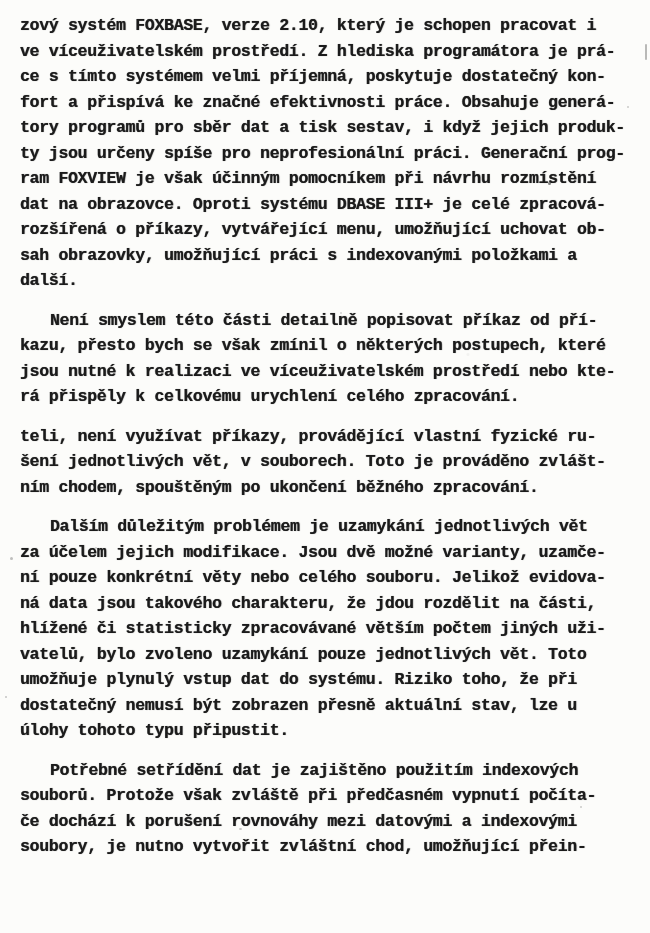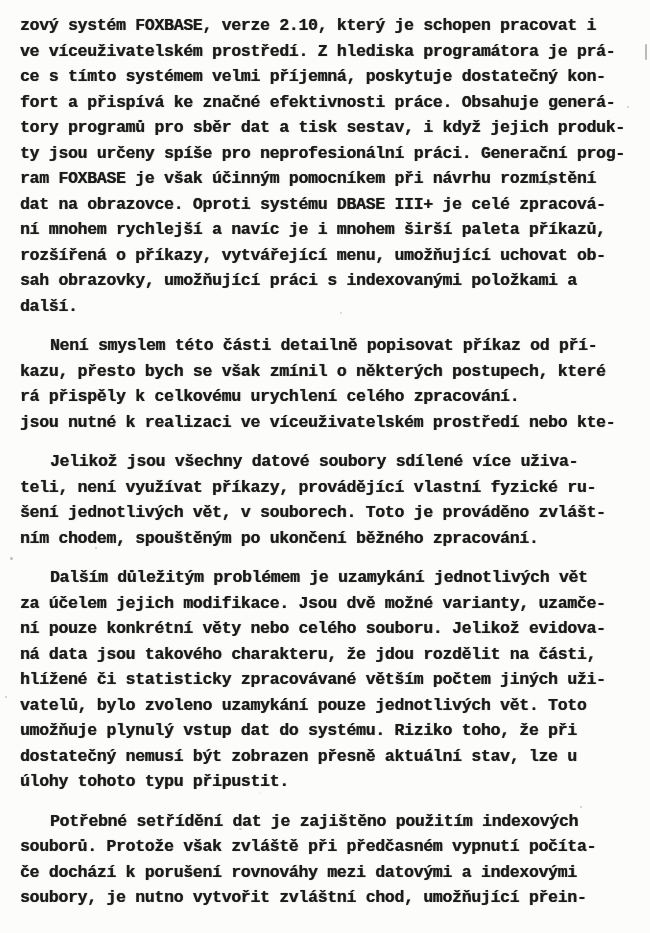--- a/index.html
+++ b/index.html
@@ -69,35 +69,33 @@
 
 <main class="page">
   <div class="text-block">
       <div class="paragraph">
         <div class="line">zový systém FOXBASE, verze 2.10, který je schopen pracovat i</div>
         <div class="line">ve víceuživatelském prostředí. Z hlediska programátora je prá-</div>
         <div class="line">ce s tímto systémem velmi příjemná, poskytuje dostatečný kon-</div>
         <div class="line">fort a přispívá ke značné efektivnosti práce. Obsahuje generá-</div>
         <div class="line">tory programů pro sběr dat a tisk sestav, i když jejich produk-</div>
         <div class="line">ty jsou určeny spíše pro neprofesionální práci. Generační prog-</div>
-        <div class="line">ram FOXBASE je však účinným pomocníkem při návrhu rozmístění</div>
+        <div class="line">ram FOXVIEW je však účinným pomocníkem při návrhu rozmístění</div>
         <div class="line">dat na obrazovce. Oproti systému DBASE III+ je celé zpracová-</div>
-        <div class="line">ní mnohem rychlejší a navíc je i mnohem širší paleta příkazů,</div>
         <div class="line">rozšířená o příkazy, vytvářející menu, umožňující uchovat ob-</div>
         <div class="line">sah obrazovky, umožňující práci s indexovanými položkami a</div>
         <div class="line">další.</div>
       </div>
       <div class="paragraph">
         <div class="line indent">Není smyslem této části detailně popisovat příkaz od pří-</div>
         <div class="line">kazu, přesto bych se však zmínil o některých postupech, které</div>
+        <div class="line">jsou nutné k realizaci ve víceuživatelském prostředí nebo kte-</div>
         <div class="line">rá přispěly k celkovému urychlení celého zpracování.</div>
-        <div class="line">jsou nutné k realizaci ve víceuživatelském prostředí nebo kte-</div>
       </div>
       <div class="paragraph">
-        <div class="line indent">Jelikož jsou všechny datové soubory sdílené více uživa-</div>
         <div class="line">teli, není využívat příkazy, provádějící vlastní fyzické ru-</div>
         <div class="line">šení jednotlivých vět, v souborech. Toto je prováděno zvlášt-</div>
         <div class="line">ním chodem, spouštěným po ukončení běžného zpracování.</div>
       </div>
       <div class="paragraph">
         <div class="line indent">Dalším důležitým problémem je uzamykání jednotlivých vět</div>
         <div class="line">za účelem jejich modifikace. Jsou dvě možné varianty, uzamče-</div>
         <div class="line">ní pouze konkrétní věty nebo celého souboru. Jelikož evidova-</div>
         <div class="line">ná data jsou takového charakteru, že jdou rozdělit na části,</div>
         <div class="line">hlížené či statisticky zpracovávané větším počtem jiných uži-</div>

